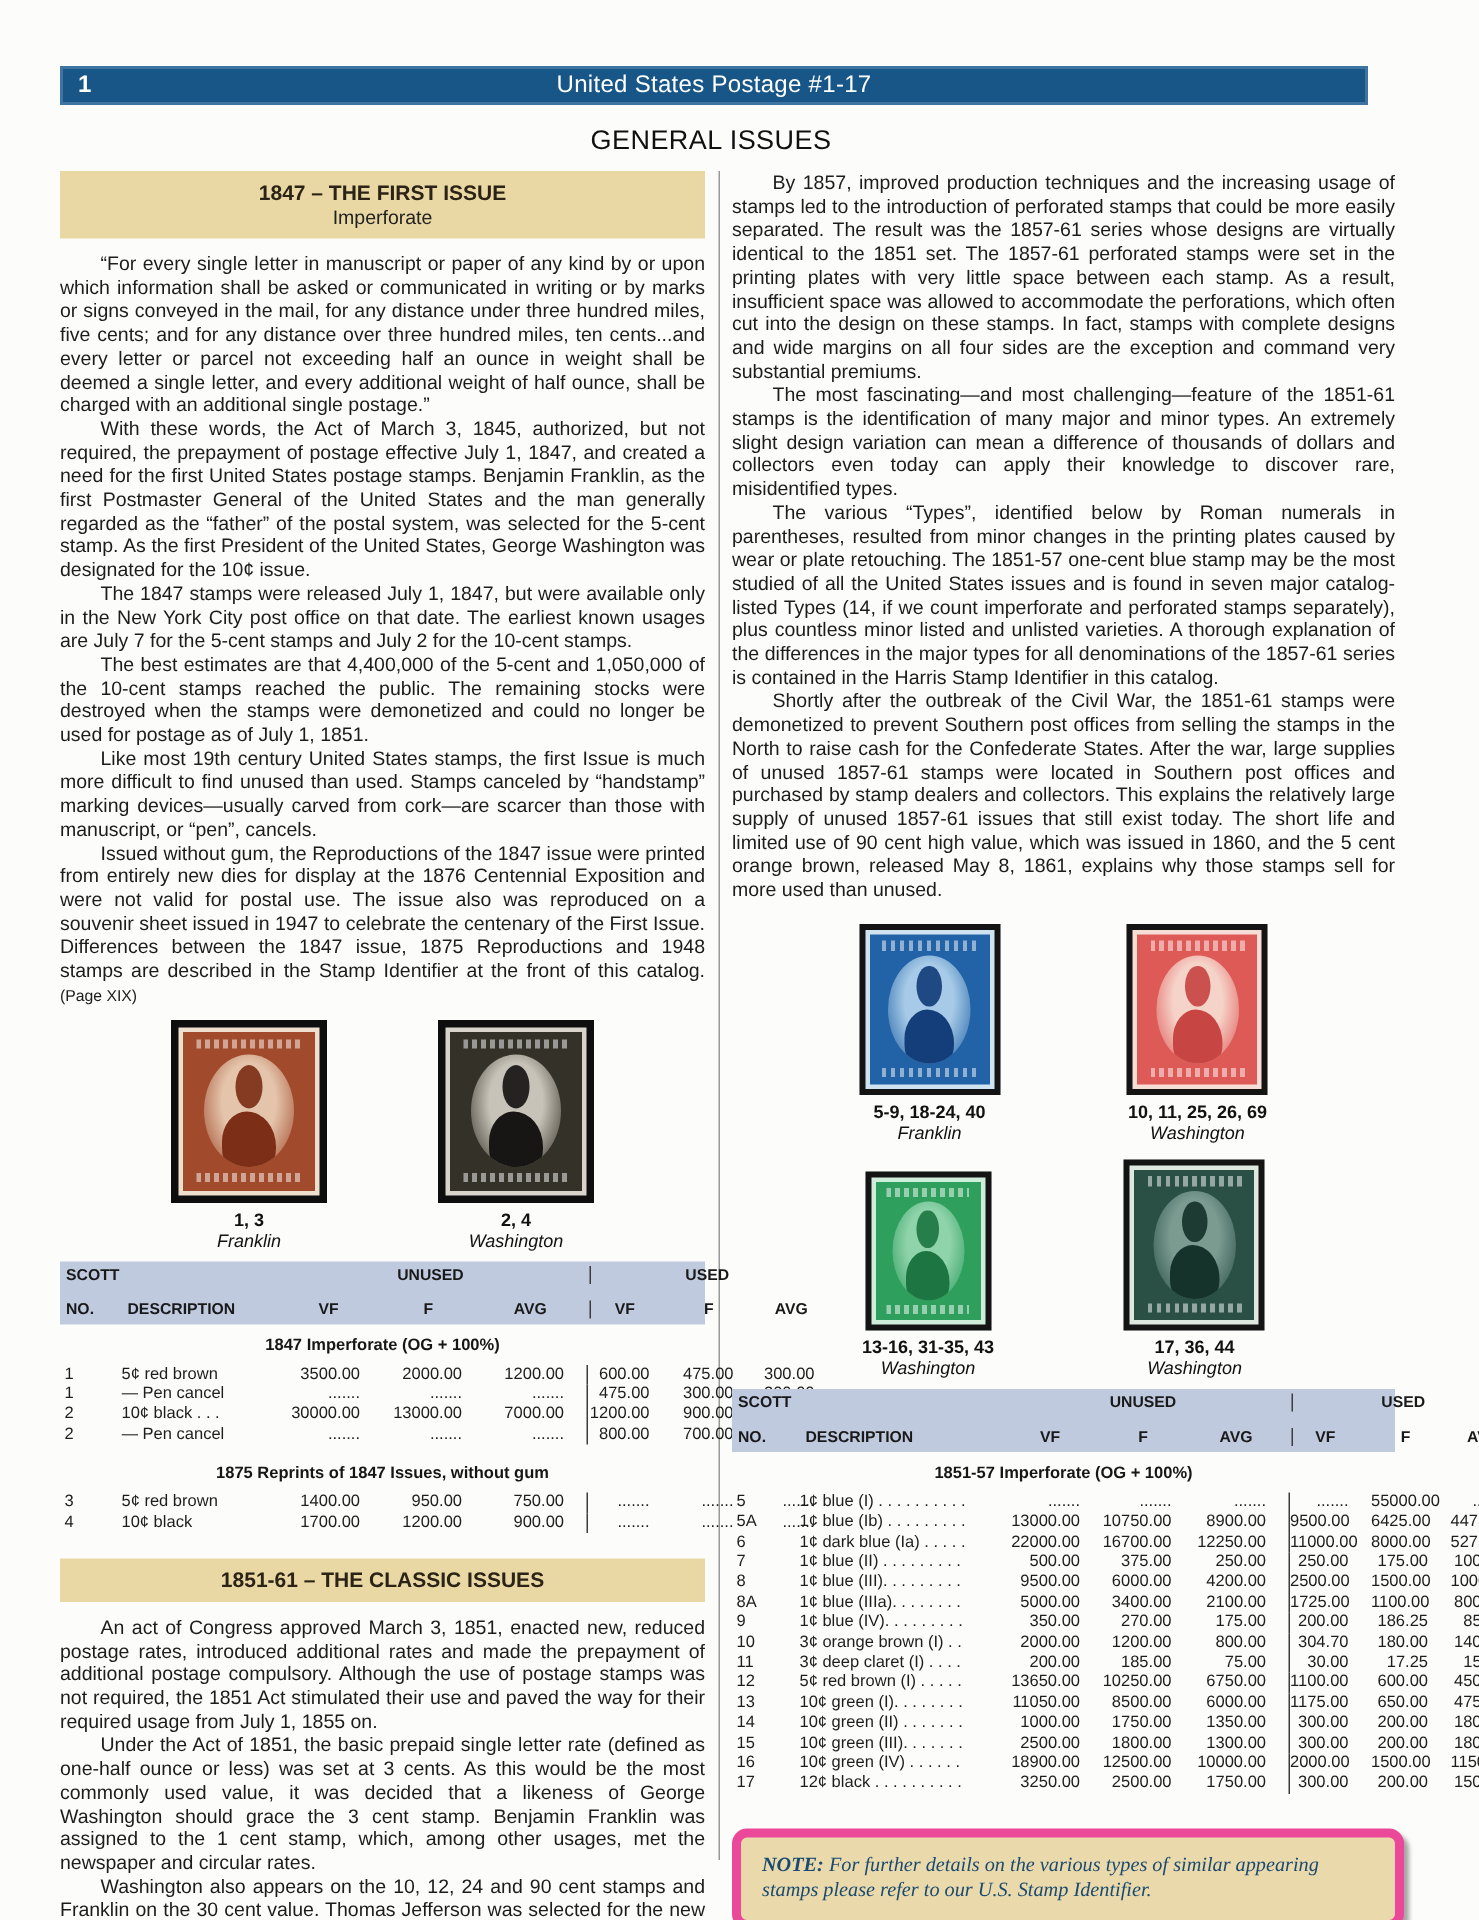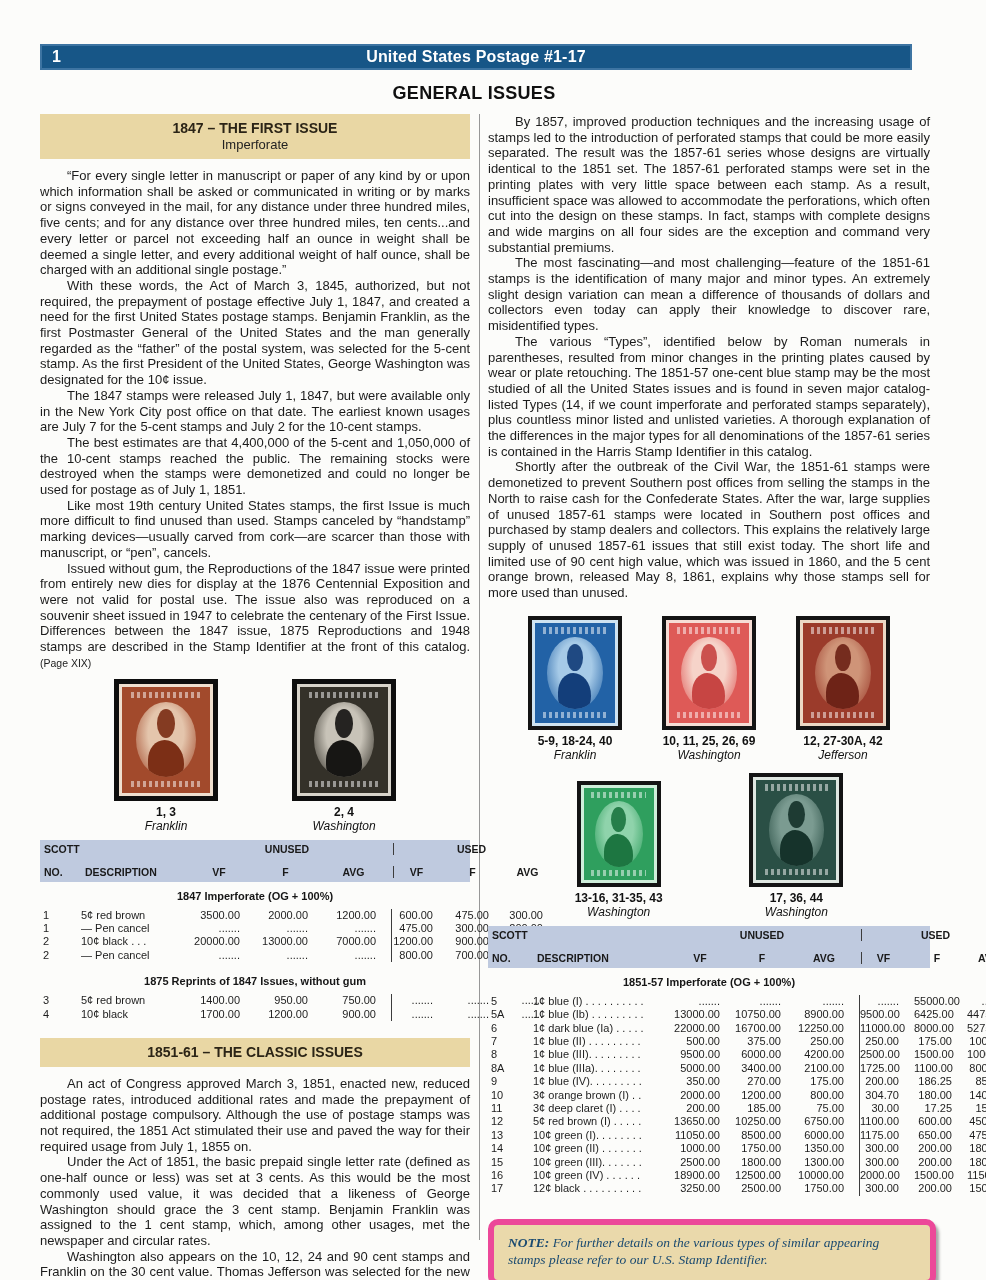--- a/index.html
+++ b/index.html
@@ -1,22 +1,22 @@
 <!DOCTYPE html>
 <html style="--c-bar: #175687; --c-tan: #e9d7a4; --c-th: #bfcadf; --c-note: #ead9ab; --c-notetext: #1a4a70;"><head>
 <meta charset="utf-8">
 <style>
   html,body{margin:0;padding:0;}
   body{width:986px;height:1280px;background:#fcfcfa;font-family:"Liberation Sans",sans-serif;color:#1d1d1d;position:relative;overflow:hidden;}
 
   .topbar{position:absolute;left:40px;top:44px;width:872px;height:26px;background:var(--c-bar,#175687);border:2px solid #3d74a2;box-sizing:border-box;display:flex;align-items:center;justify-content:center;}
   .page-num{position:absolute;left:10px;color:#fff;font-weight:700;font-size:16px;line-height:22px;}
-  .topbar-title{color:#fff;font-weight:700;font-size:16px;letter-spacing:.2px;}
-
-  .main-heading{position:absolute;top:83px;left:0;width:948px;text-align:center;font-weight:700;font-size:18px;color:#101010;letter-spacing:.3px;}
+  .topbar-title{color:#fff;font-weight:400;font-size:16px;letter-spacing:.2px;}
+
+  .main-heading{position:absolute;top:83px;left:0;width:948px;text-align:center;font-weight:400;font-size:18px;color:#101010;letter-spacing:.3px;}
 
   .col-left{position:absolute;left:40px;top:114px;width:430px;}
   .col-right{position:absolute;left:488px;top:114px;width:442px;}
   .divider{position:absolute;left:479px;top:114px;width:1px;height:1126px;background:#979797;}
 
   .section-box{background:var(--c-tan,#e9d7a4);text-align:center;padding:6px 6px 7px;margin-bottom:9px;}
   .section-box .t{font-weight:700;font-size:14px;color:#2b2416;}
   .section-box .s{font-size:13px;margin-top:1px;color:#222;}
 
   .paras p{margin:0;font-size:13px;line-height:15.7px;text-align:justify;text-indent:27px;color:#1c1c1c;}
@@ -150,21 +150,21 @@
         <div class="cell-v">.......</div>
         <div class="cell-v">.......</div>
         <div class="cell-v">.......</div>
         <div class="cell-v vsep">475.00</div>
         <div class="cell-v">300.00</div>
         <div class="cell-v">200.00</div>
       </div>
       <div class="trow">
         <div class="cell-no">2</div>
         <div class="cell-desc">10¢ black . . .</div>
-        <div class="cell-v">20000.00</div>
+        <div class="cell-v">30000.00</div>
         <div class="cell-v">13000.00</div>
         <div class="cell-v">7000.00</div>
         <div class="cell-v vsep">1200.00</div>
         <div class="cell-v">900.00</div>
         <div class="cell-v">700.00</div>
       </div>
       <div class="trow">
         <div class="cell-no">2</div>
         <div class="cell-desc">— Pen cancel</div>
         <div class="cell-v">.......</div>
@@ -243,38 +243,20 @@
                 <div class="head"></div>
                 <div class="bust"></div>
               </div>
             </div>
             <div class="band"></div>
           </div>
         </div>
         <figcaption>
           <div class="cap-n">10, 11, 25, 26, 69</div>
           <div class="cap-name">Washington</div>
-        </figcaption>
-      </figure>
-      <figure class="stamp-fig">
-        <div class="stamp v-md" style="--paper: #ecd8c5; --body: #9b3b2b; --pale: #cf9478; --bust: #6e2317;">
-          <div class="stamp-core">
-            <div class="band"></div>
-            <div class="oval-wrap">
-              <div class="oval">
-                <div class="head"></div>
-                <div class="bust"></div>
-              </div>
-            </div>
-            <div class="band"></div>
-          </div>
-        </div>
-        <figcaption>
-          <div class="cap-n">12, 27-30A, 42</div>
-          <div class="cap-name">Jefferson</div>
         </figcaption>
       </figure>
     </div>
   <div class="stamp-row" style="margin-top:2px">
       <figure class="stamp-fig">
         <div class="stamp v-sm" style="--paper: #cfeeda; --body: #2f9f5e; --pale: #8fd3ab; --bust: #1d7641;">
           <div class="stamp-core">
             <div class="band"></div>
             <div class="oval-wrap">
               <div class="oval">

